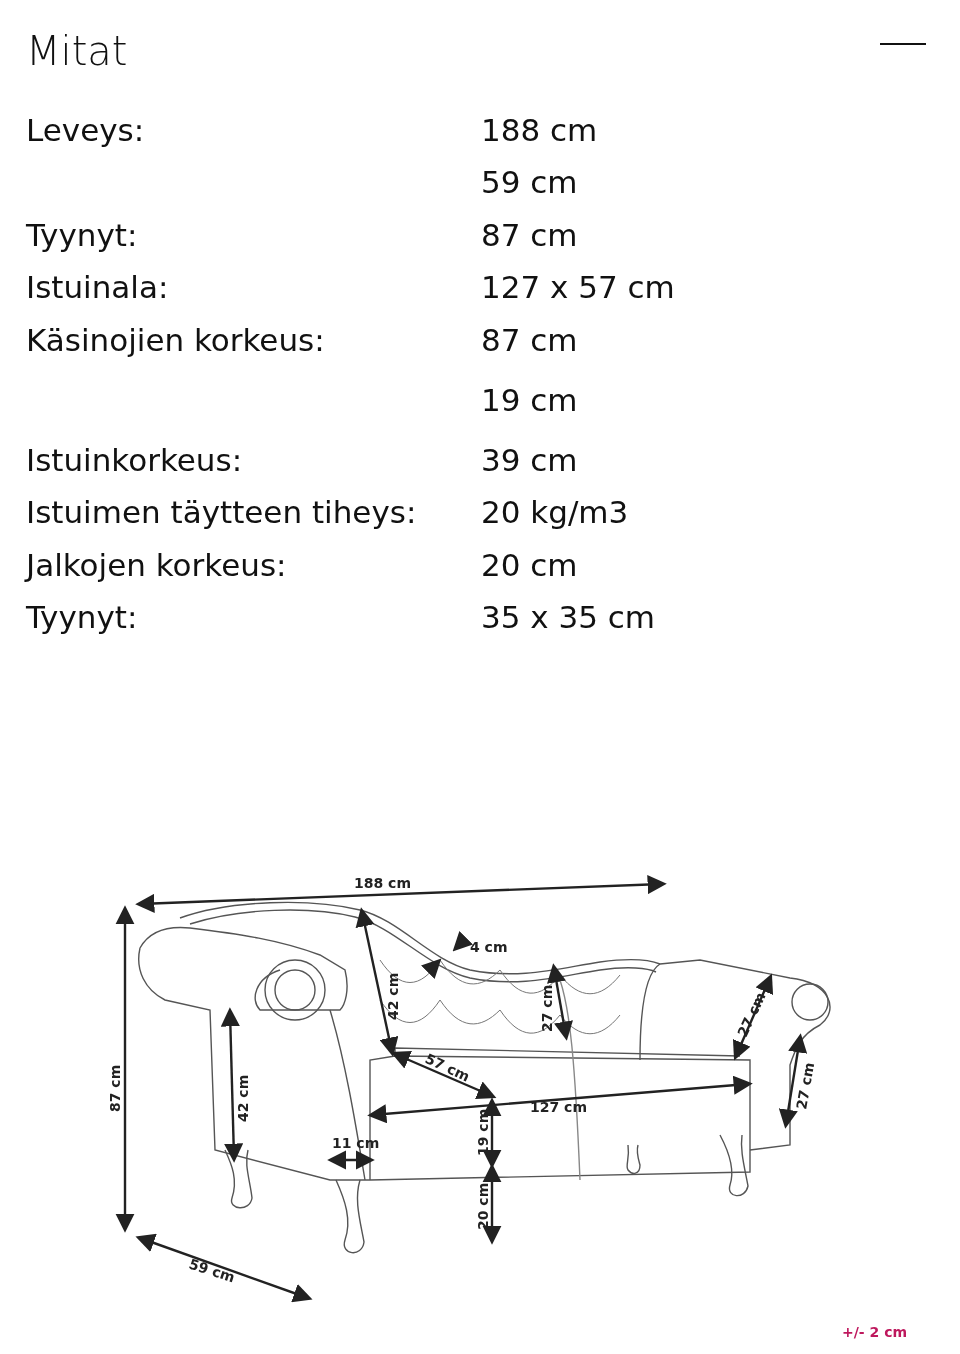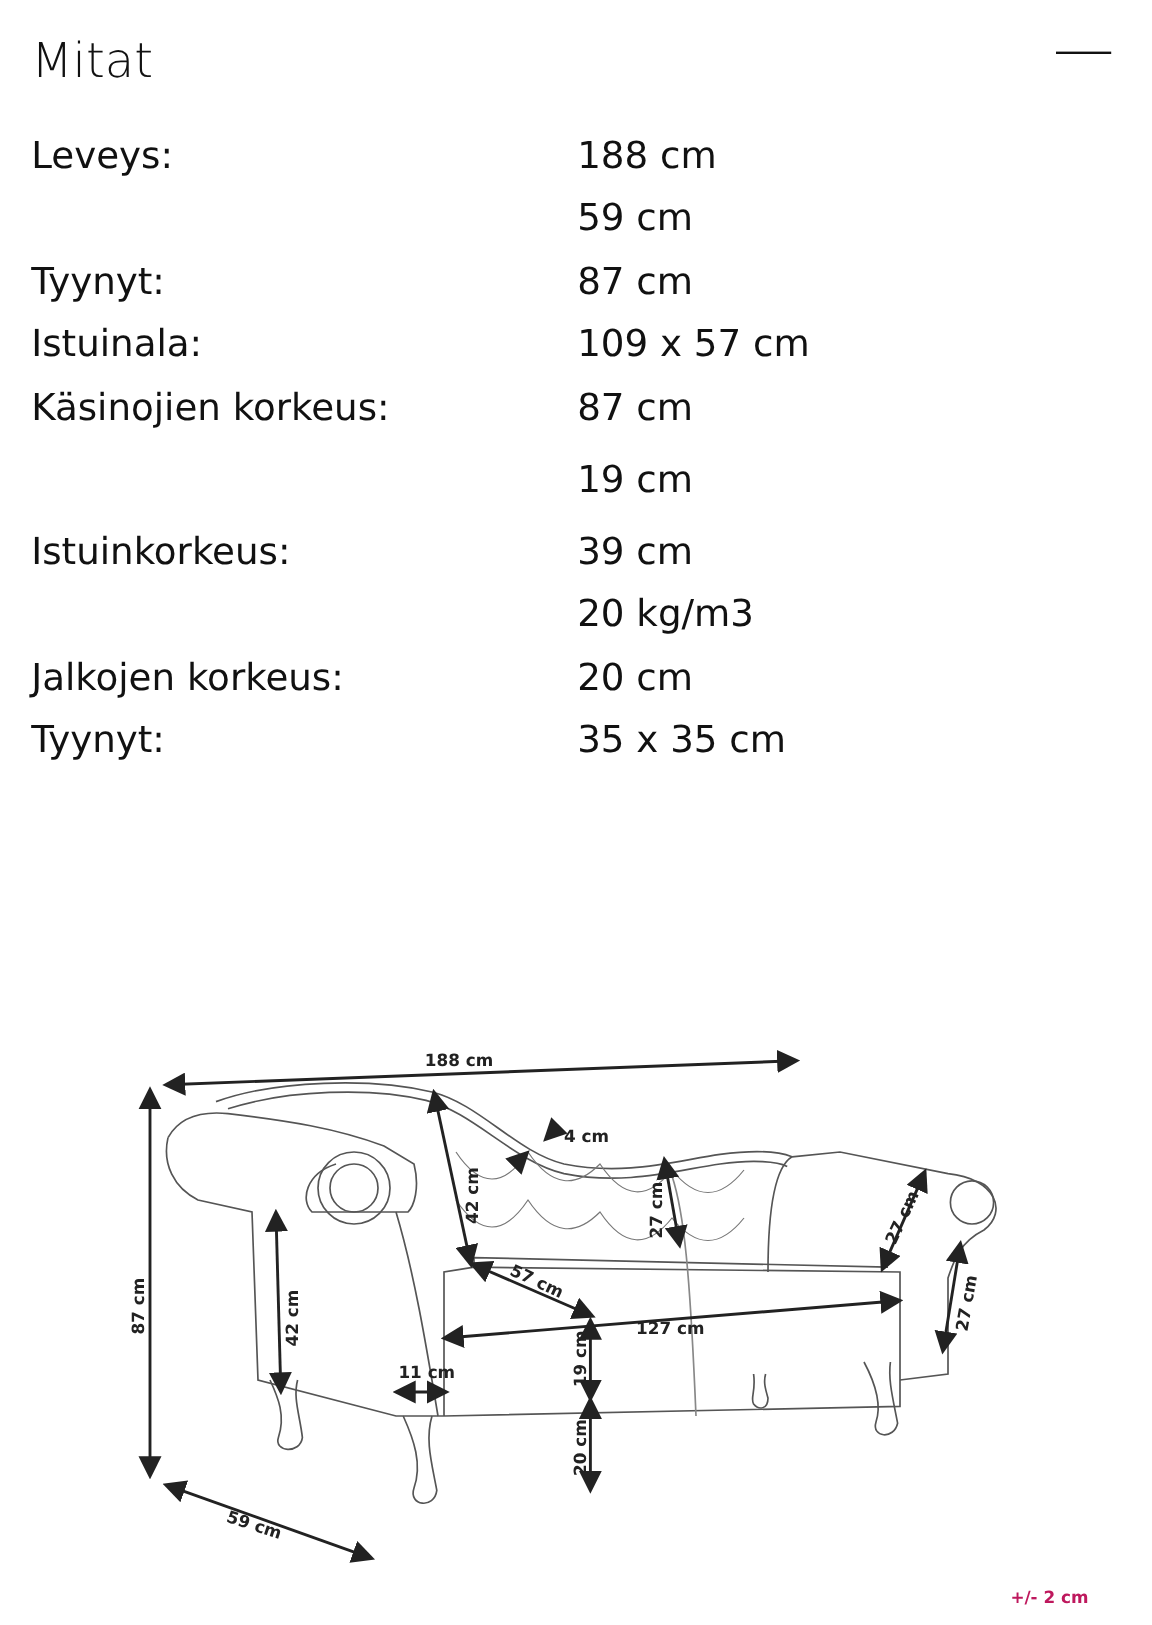--- a/index.html
+++ b/index.html
@@ -44,34 +44,35 @@
   </div>
   <div class="row" style="top:54px">
     <span class="value">59 cm</span>
   </div>
   <div class="row" style="top:107px">
     <span class="label">Tyynyt:</span>
     <span class="value">87 cm</span>
   </div>
   <div class="row" style="top:159px">
     <span class="label">Istuinala:</span>
-    <span class="value">109 x 57 cm</span>
+    <span class="value">127 x 57 cm</span>
   </div>
   <div class="row" style="top:212px">
     <span class="label">Käsinojien korkeus:</span>
     <span class="value">87 cm</span>
   </div>
   <div class="row" style="top:272px">
     <span class="value">19 cm</span>
   </div>
   <div class="row" style="top:332px">
     <span class="label">Istuinkorkeus:</span>
     <span class="value">39 cm</span>
   </div>
   <div class="row" style="top:384px">
+    <span class="label">Istuimen täytteen tiheys:</span>
     <span class="value">20 kg/m3</span>
   </div>
   <div class="row" style="top:437px">
     <span class="label">Jalkojen korkeus:</span>
     <span class="value">20 cm</span>
   </div>
   <div class="row" style="top:489px">
     <span class="label">Tyynyt:</span>
     <span class="value">35 x 35 cm</span>
   </div>

